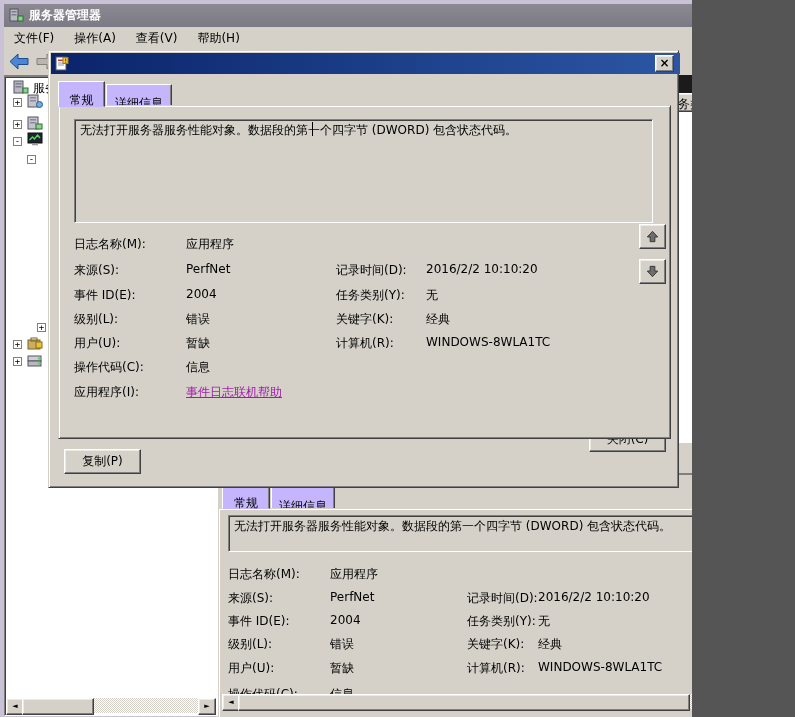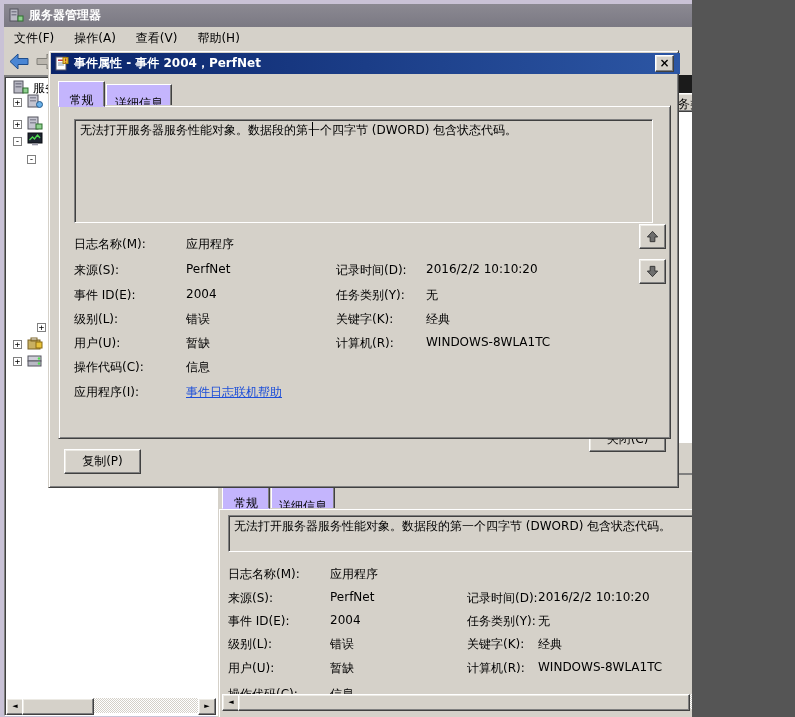--- a/index.html
+++ b/index.html
@@ -18,21 +18,21 @@
             display:flex;align-items:center;gap:5px;padding-left:5px;}
   .menubar{background:#d5d1c9;display:flex;align-items:center;border-bottom:1px solid #ec4899;}
   .menuitem{padding:3px 10px;cursor:default;}
   .dlg-titlebar{background:linear-gradient(90deg,#0a246a,#2c56a4);color:#fff;font-weight:bold;
                 display:flex;align-items:center;gap:5px;padding-left:4px;}
   .tab{background:#c4b5fd;border:1px solid;border-color:#ffffff #404040 transparent #ffffff;
        box-shadow:inset -1px 0 0 #808080;text-align:center;padding-top:10px;box-sizing:border-box;}
   .tab.active{z-index:4;}
   .fieldlabel{white-space:nowrap;}
   .fieldvalue{white-space:nowrap;}
-  .link{color:#1d4ed8;text-decoration:underline;cursor:pointer;}
+  .link{color:#a21caf;text-decoration:underline;cursor:pointer;}
   .pushbtn{display:flex;align-items:center;justify-content:center;cursor:default;}
   .sbtrack{background-color:#d4d0c8;
     background-image:linear-gradient(45deg,#fff 25%,transparent 25%,transparent 75%,#fff 75%),
                      linear-gradient(45deg,#fff 25%,transparent 25%,transparent 75%,#fff 75%);
     background-size:2px 2px;background-position:0 0,1px 1px;}
   .sbbtn{display:flex;align-items:center;justify-content:center;font-size:7px;line-height:1;color:#000;}
   .expander{width:9px;height:9px;background:#fff;border:1px solid #808080;font-size:9px;line-height:7px;
             text-align:center;box-sizing:border-box;font-family:"DejaVu Sans Mono",monospace;}
   .closex{font-weight:bold;font-size:14px;line-height:14px;}
   .ap-header{background:linear-gradient(#fbfbfb,#d9d6ce);font-weight:normal;border-bottom:1px solid #a8a8a8;
@@ -318,21 +318,20 @@
         <svg width="14" height="15" viewBox="0 0 14 15">
             <rect x="1" y="1" width="10" height="13" fill="#fff" stroke="#556"></rect>
             <rect x="3" y="3.5" width="6" height="1.5" fill="#c23a3a"></rect>
             <rect x="3" y="6.5" width="6" height="1" fill="#8899aa"></rect>
             <rect x="3" y="8.5" width="6" height="1" fill="#8899aa"></rect>
             <rect x="8" y="1.5" width="5" height="6" fill="#f2c93a" stroke="#a87f10"></rect>
             <rect x="10.2" y="2.5" width="1" height="2.6" fill="#a02020"></rect>
             <rect x="10.2" y="5.8" width="1" height="1" fill="#a02020"></rect>
           </svg>
       </span>
-      <span>事件属性 - 事件 2004，PerfNet</span>
       <span class="abs raised pushbtn" style="left:604px;top:2px;width:17px;height:15px;color:#000;font-weight:bold;font-size:12px;line-height:11px;">×</span>
     </div>
 
     <div class="abs tab active" style="left:9px;top:30px;width:47px;height:26px;">常规</div>
     <div class="abs tab" style="left:57px;top:33px;width:66px;height:23px;">详细信息</div>
 
     <div class="abs raised-panel" style="left:9px;top:54px;width:611px;height:332px;z-index:1;"></div>
 
     <div class="abs sunken msgbox" style="left:25px;top:68px;width:579px;height:104px;z-index:2;">无法打开服务器服务性能对象。数据段的第一个四字节 (DWORD) 包含状态代码。</div>
     <div class="caret" style="left:263px;top:71px;z-index:3;"></div>

